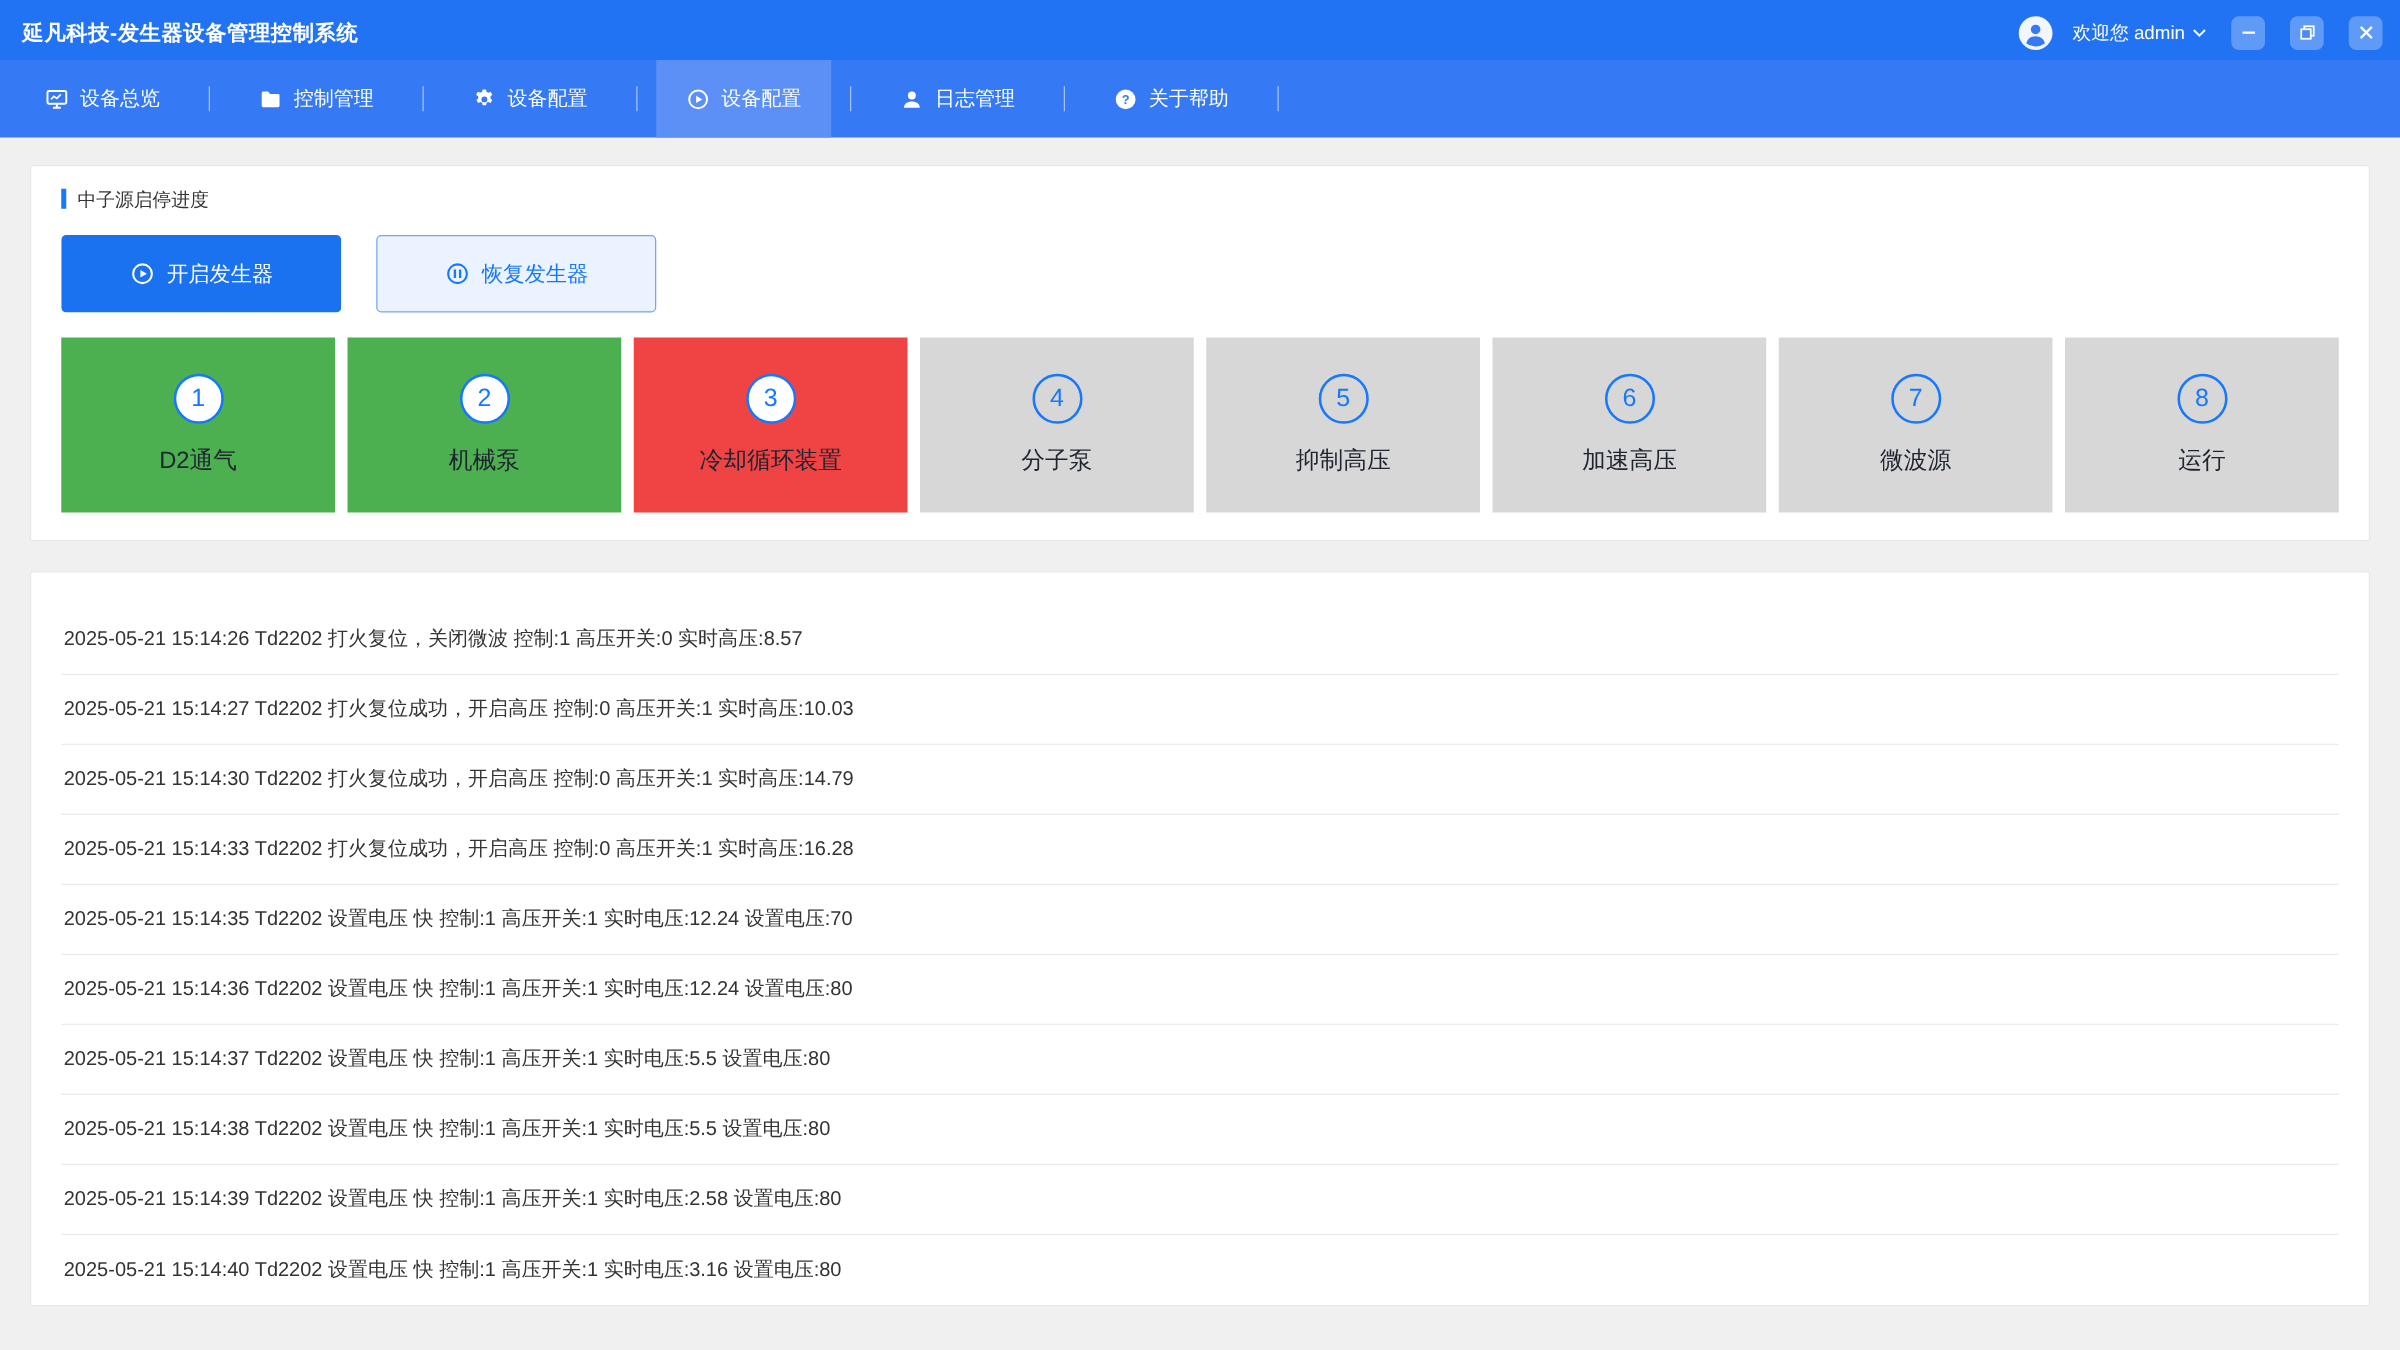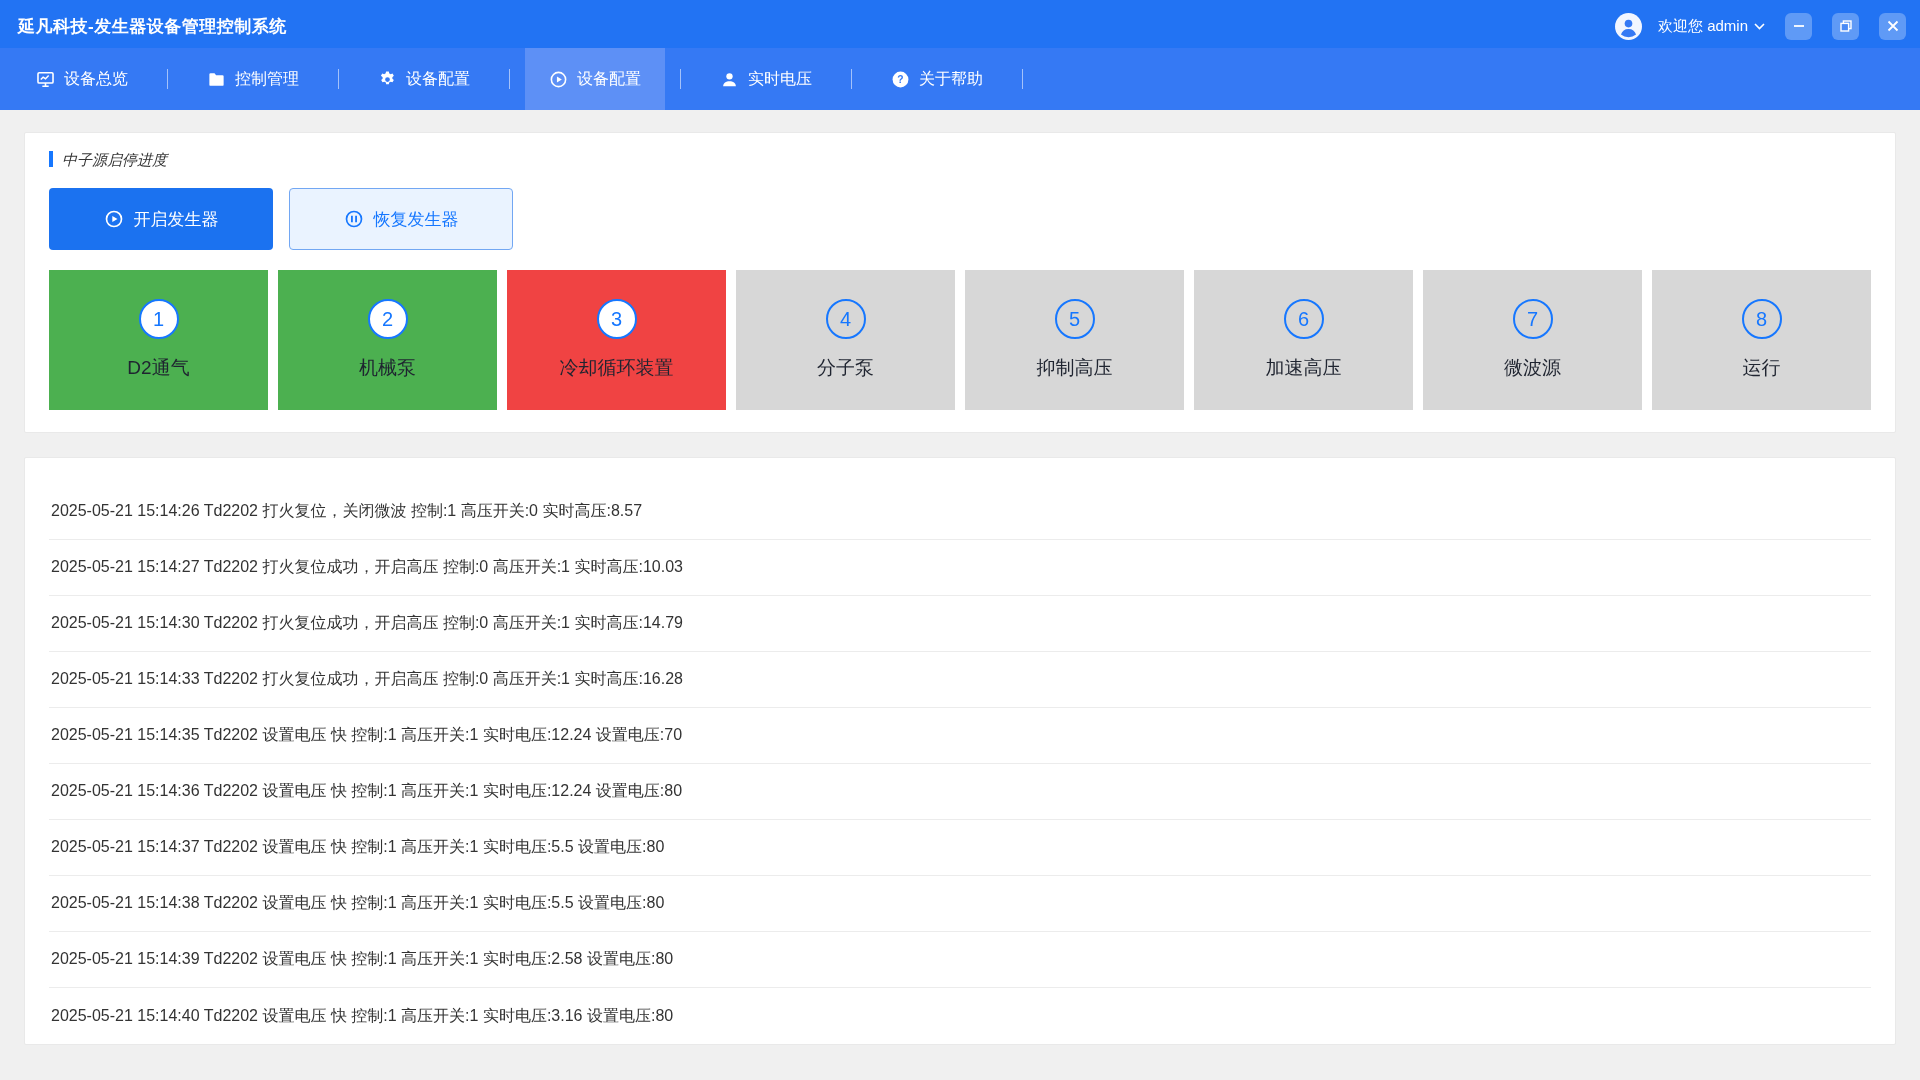--- a/index.html
+++ b/index.html
@@ -55,25 +55,25 @@
   .nav-divider { width: 1px; height: 20px; background: rgba(255,255,255,.55); align-self: center; }
 
   
   .content { padding: 22px 24px; display: flex; flex-direction: column; gap: 24px; }
   .panel {
     background: #fff;
     border: 1px solid #e9e9e9;
     border-radius: 2px;
     padding: 18px 24px 22px;
   }
-  .panel-header { display: flex; align-items: flex-start; gap: 9px; font-size: 15px; color: #333; font-style: italic; }
+  .panel-header { display: flex; align-items: flex-start; gap: 9px; font-size: 15px; color: #333; }
   .header-bar { width: 4px; height: 16px; background: #1677ff; }
 
   
-  .btn-row { display: flex; gap: 16px; margin: 18px 0 20px; }
+  .btn-row { display: flex; gap: 28px; margin: 18px 0 20px; }
   .btn {
     width: 224px; height: 62px;
     display: flex; align-items: center; justify-content: center; gap: 10px;
     font-size: 17px; border-radius: 4px; cursor: pointer;
     border: 1px solid transparent;
   }
   .btn.primary { background: #1b72f0; color: #fff; }
   .btn.light { background: #eaf3ff; color: #1677ff; border: 1px solid #72a7f3; }
   .btn svg { display: block; }
 
@@ -189,21 +189,21 @@
   </div>
   <div class="nav-divider"></div>
 
   <div class="tab">
     <span class="nav-icon">
       <svg width="19" height="19" viewBox="0 0 24 24">
           <circle cx="12" cy="8" r="4" fill="currentColor"></circle>
           <path d="M4 20.5c0-4.2 3.6-6.3 8-6.3s8 2.1 8 6.3z" fill="currentColor"></path>
         </svg>
     </span>
-    <span>实时电压</span>
+    <span>日志管理</span>
   </div>
   <div class="nav-divider"></div>
 
   <div class="tab">
     <span class="nav-icon">
       <svg width="19" height="19" viewBox="0 0 24 24">
           <circle cx="12" cy="12" r="10" fill="currentColor"></circle>
           <text x="12" y="16.8" text-anchor="middle" font-size="13" font-weight="bold" fill="#3579f4" font-family="inherit">?</text>
         </svg>
     </span>

